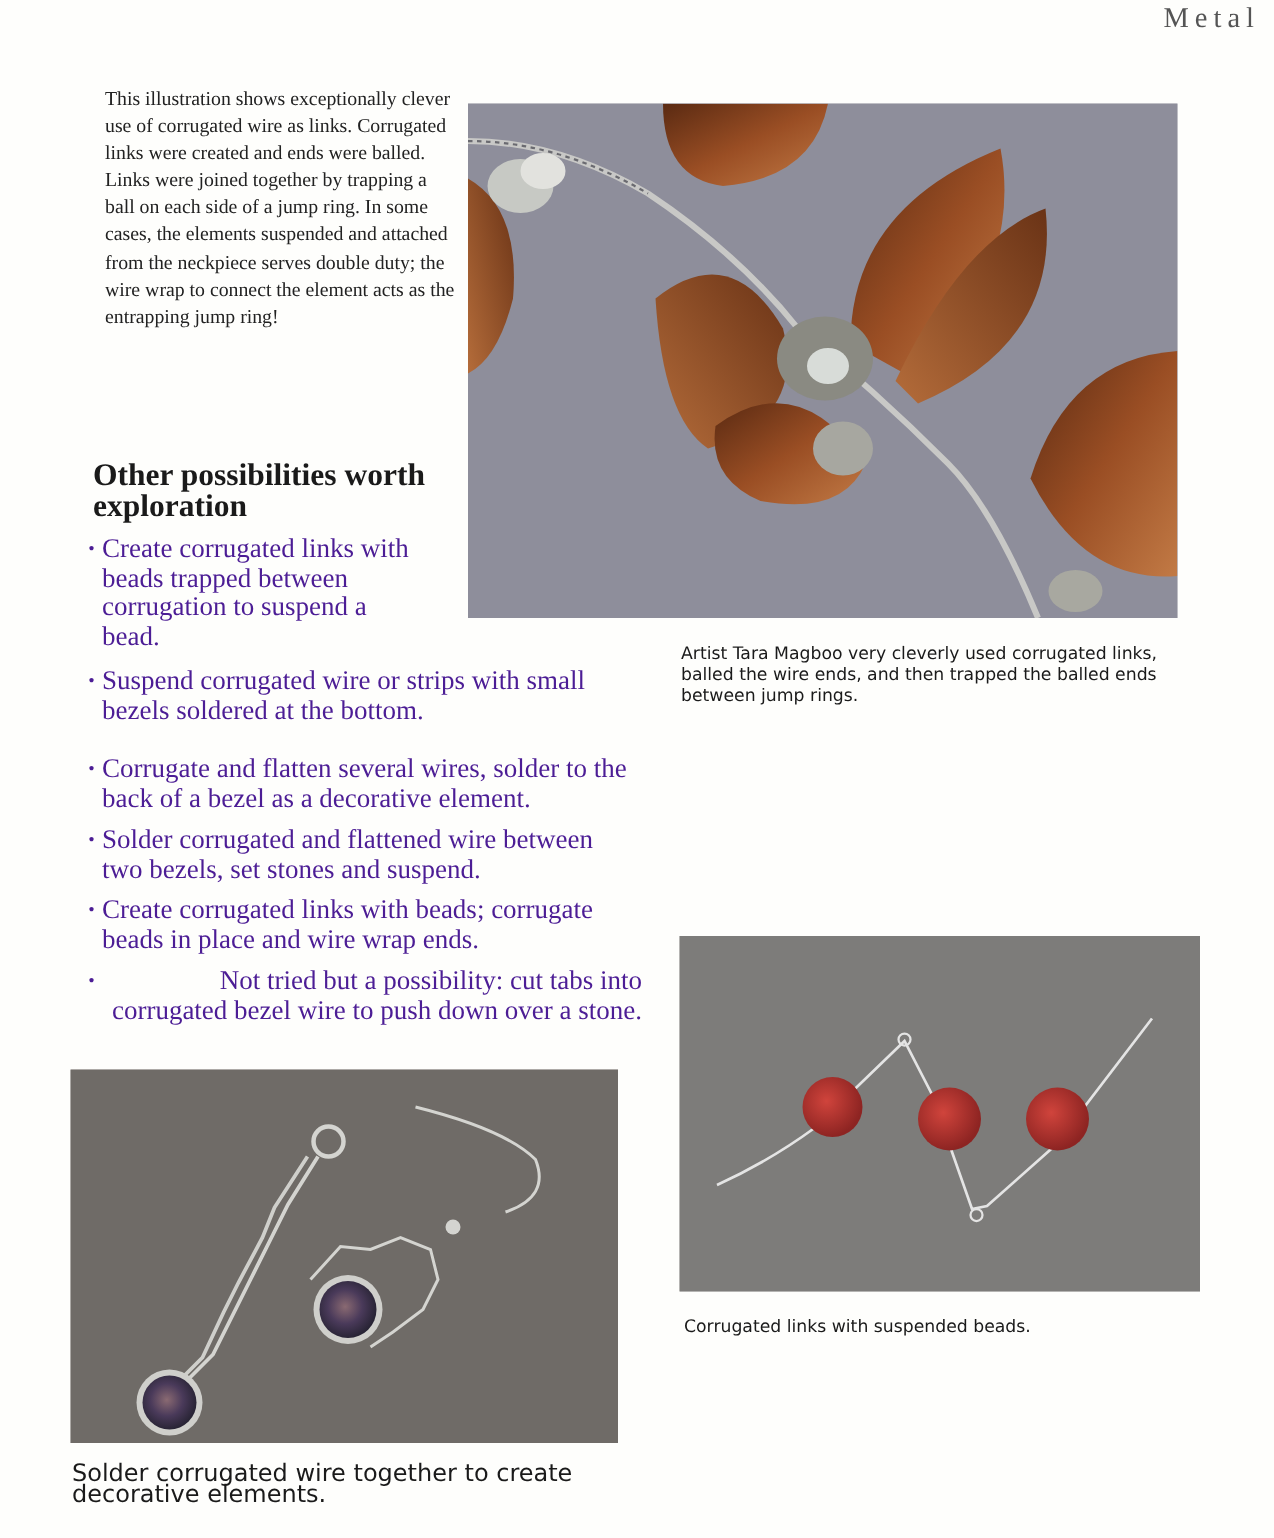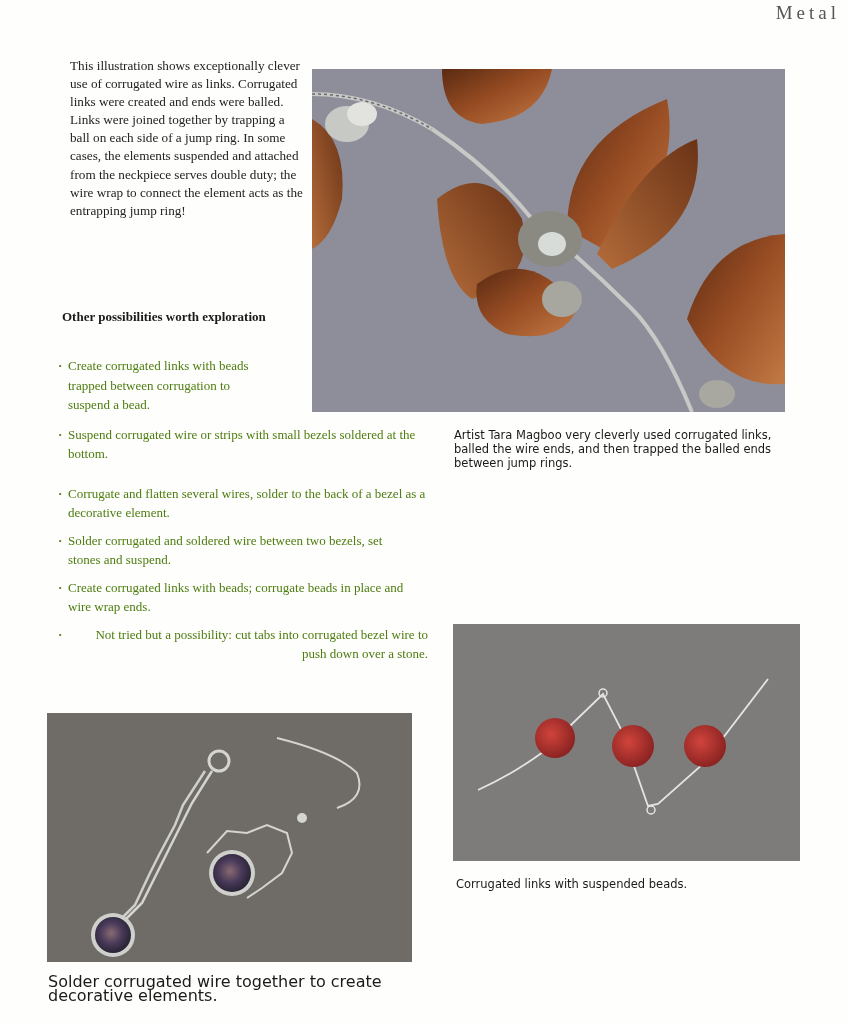--- a/index.html
+++ b/index.html
@@ -12,26 +12,26 @@
       position:absolute; left:700px; top:2px; width:140px; text-align:right;
       font-family:"Liberation Serif", serif; font-size:19px; letter-spacing:4px; color:#555;
     }
     .intro {
       position:absolute; left:70px; top:57px; width:235px;
       font-size:13.2px; line-height:18.1px; color:#222;
     }
     .intro p { margin:0; }
     .heading {
       position:absolute; left:62px; top:306px; width:260px;
-      font-size:13px; line-height:21px; font-weight:bold; color:#1a1a1a;
+      font-size:21px; line-height:21px; font-weight:bold; color:#1a1a1a;
     }
     .bullets {
       position:absolute; left:58px; top:356px; width:370px;
       margin:0; padding:0; list-style:none;
-      font-size:13px; line-height:19.5px; color:#4d7c0f;
+      font-size:18px; line-height:19.5px; color:#4c1d95;
     }
     .bullets li { position:relative; padding-left:10px; }
     .bullets li::before { content:"\00B7"; position:absolute; left:0; top:0; font-weight:bold; }
     .bullets li.b1 { width:205px; }
     .bullets li.b2 { margin-top:10px; }
     .bullets li.b3 { margin-top:20px; }
     .bullets li.b4 { margin-top:8px; width:345px; }
     .bullets li.b5 { margin-top:8px; }
     .bullets li.b6 { margin-top:8px;text-align:right; }
     .photo { position:absolute; overflow:hidden; }
@@ -55,21 +55,21 @@
 <div class="intro">
   <p>This illustration shows exceptionally clever use of corrugated wire as links. Corrugated links were created and ends were balled. Links were joined together by trapping a ball on each side of a jump ring. In some cases, the elements suspended and attached from the neckpiece serves double duty; the wire wrap to connect the element acts as the entrapping jump ring!</p>
 </div>
 
 <div class="heading">Other possibilities worth exploration</div>
 
 <ul class="bullets">
   <li class="b1">Create corrugated links with beads trapped between corrugation to suspend a bead.</li>
   <li class="b2">Suspend corrugated wire or strips with small bezels soldered at the bottom.</li>
   <li class="b3">Corrugate and flatten several wires, solder to the back of a bezel as a decorative element.</li>
-  <li class="b4">Solder corrugated and soldered wire between two bezels, set stones and suspend.</li>
+  <li class="b4">Solder corrugated and flattened wire between two bezels, set stones and suspend.</li>
   <li class="b5">Create corrugated links with beads; corrugate beads in place and wire wrap ends.</li>
   <li class="b6">Not tried but a possibility: cut tabs into corrugated bezel wire to push down over a stone.</li>
 </ul>
 
 <div class="photo photo-necklace">
   <svg viewBox="0 0 473 343" preserveAspectRatio="none">
     <defs>
       <linearGradient id="cop" x1="0" y1="0" x2="1" y2="1">
         <stop offset="0" stop-color="#5a2a12"></stop>
         <stop offset="0.5" stop-color="#9a4e24"></stop>

